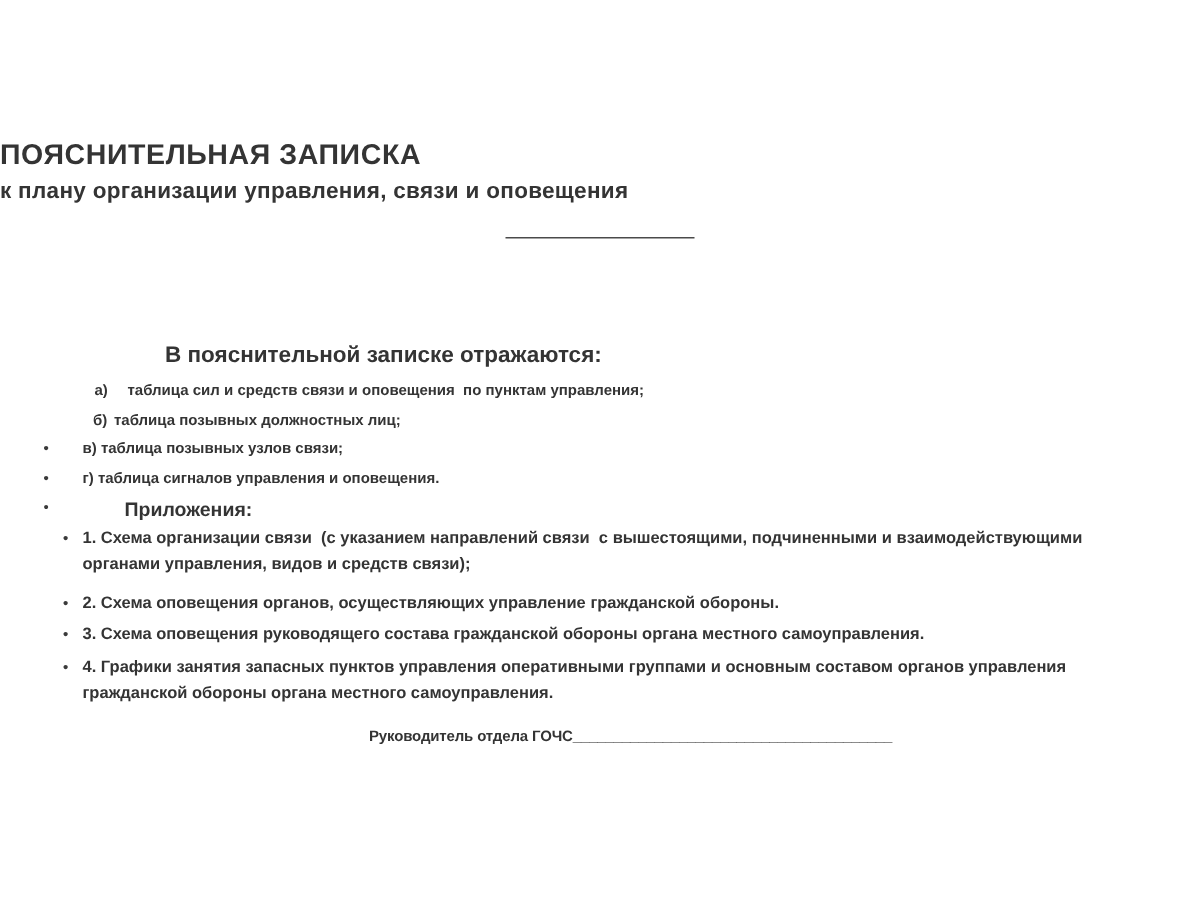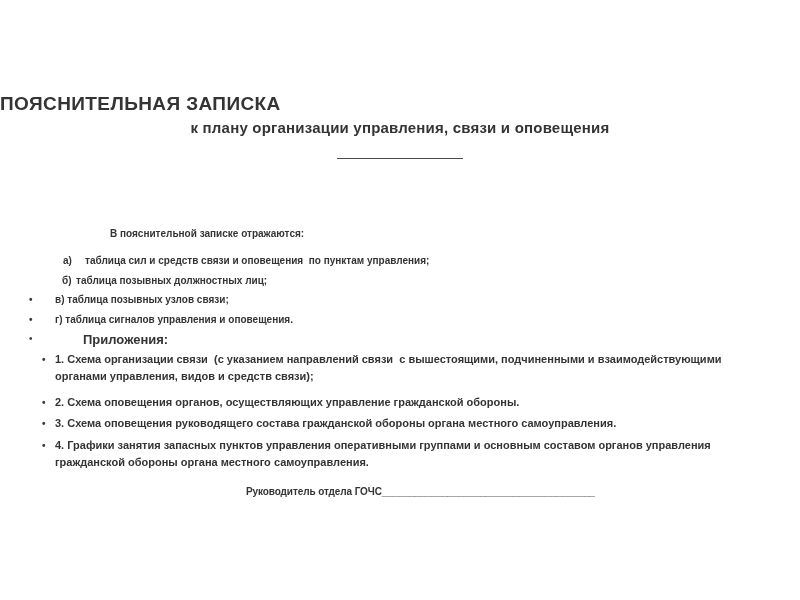--- a/index.html
+++ b/index.html
@@ -35,21 +35,20 @@
     font-size: 19px;
     font-weight: 700;
     letter-spacing: 0.4px;
   }
   .subtitle {
     position: absolute;
     top: 119px;
     left: 0;
     right: 0;
     margin: 0;
-    text-align: center;
     font-size: 15px;
     font-weight: 700;
     letter-spacing: 0.2px;
   }
   .blankline {
     position: absolute;
     top: 158px;
     left: 337px;
     width: 126px;
     height: 0;
@@ -69,21 +68,21 @@
     top: 191px;
     left: 44px;
     right: 40px;
     font-size: 10px;
     font-weight: 600;
   }
   .sechead {
     position: absolute;
     top: 228px;
     left: 110px;
-    font-size: 10px;
+    font-size: 15px;
     font-weight: 700;
   }
   .row { position: absolute; display: flex; align-items: flex-start; }
   .txt { white-space: pre-wrap; }
   .small-item { font-size: 10px; font-weight: 600; line-height: 12px; }
   .item-a { top: 255px; left: 63px; }
   .item-a .marker { display: inline-block; width: 22px; }
   .item-b { top: 275px; left: 62px; }
   .item-b .marker { display: inline-block; width: 14px; }
   .bullet {

